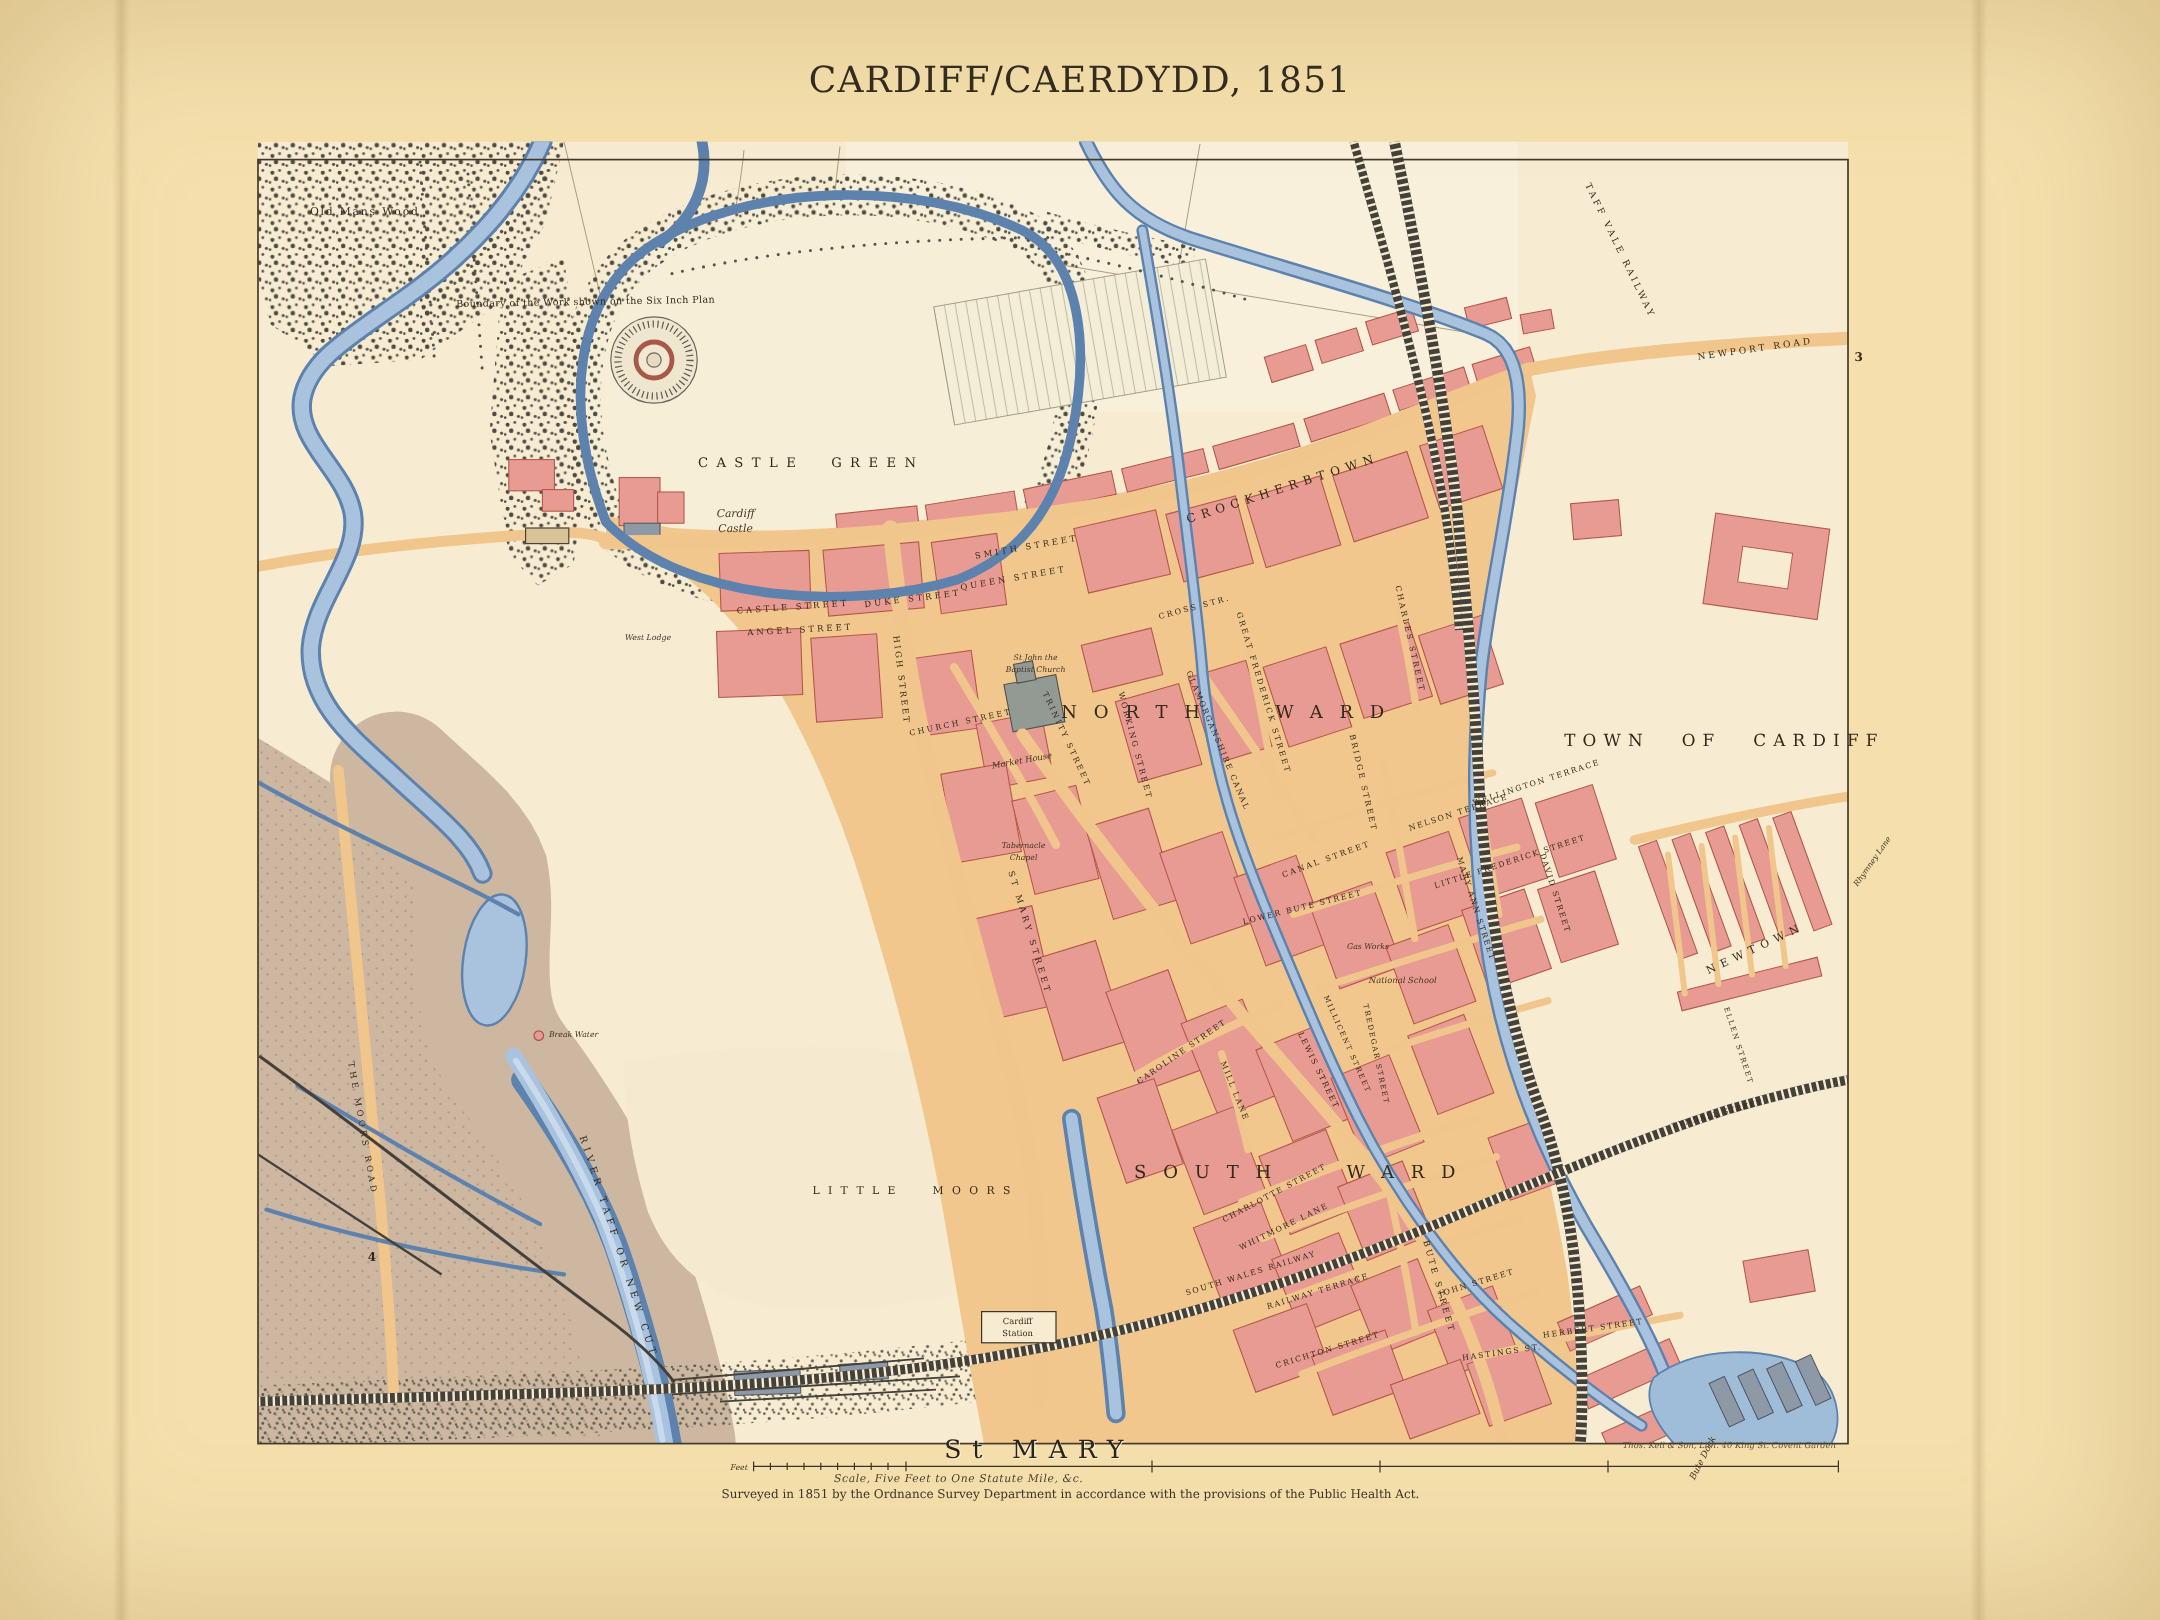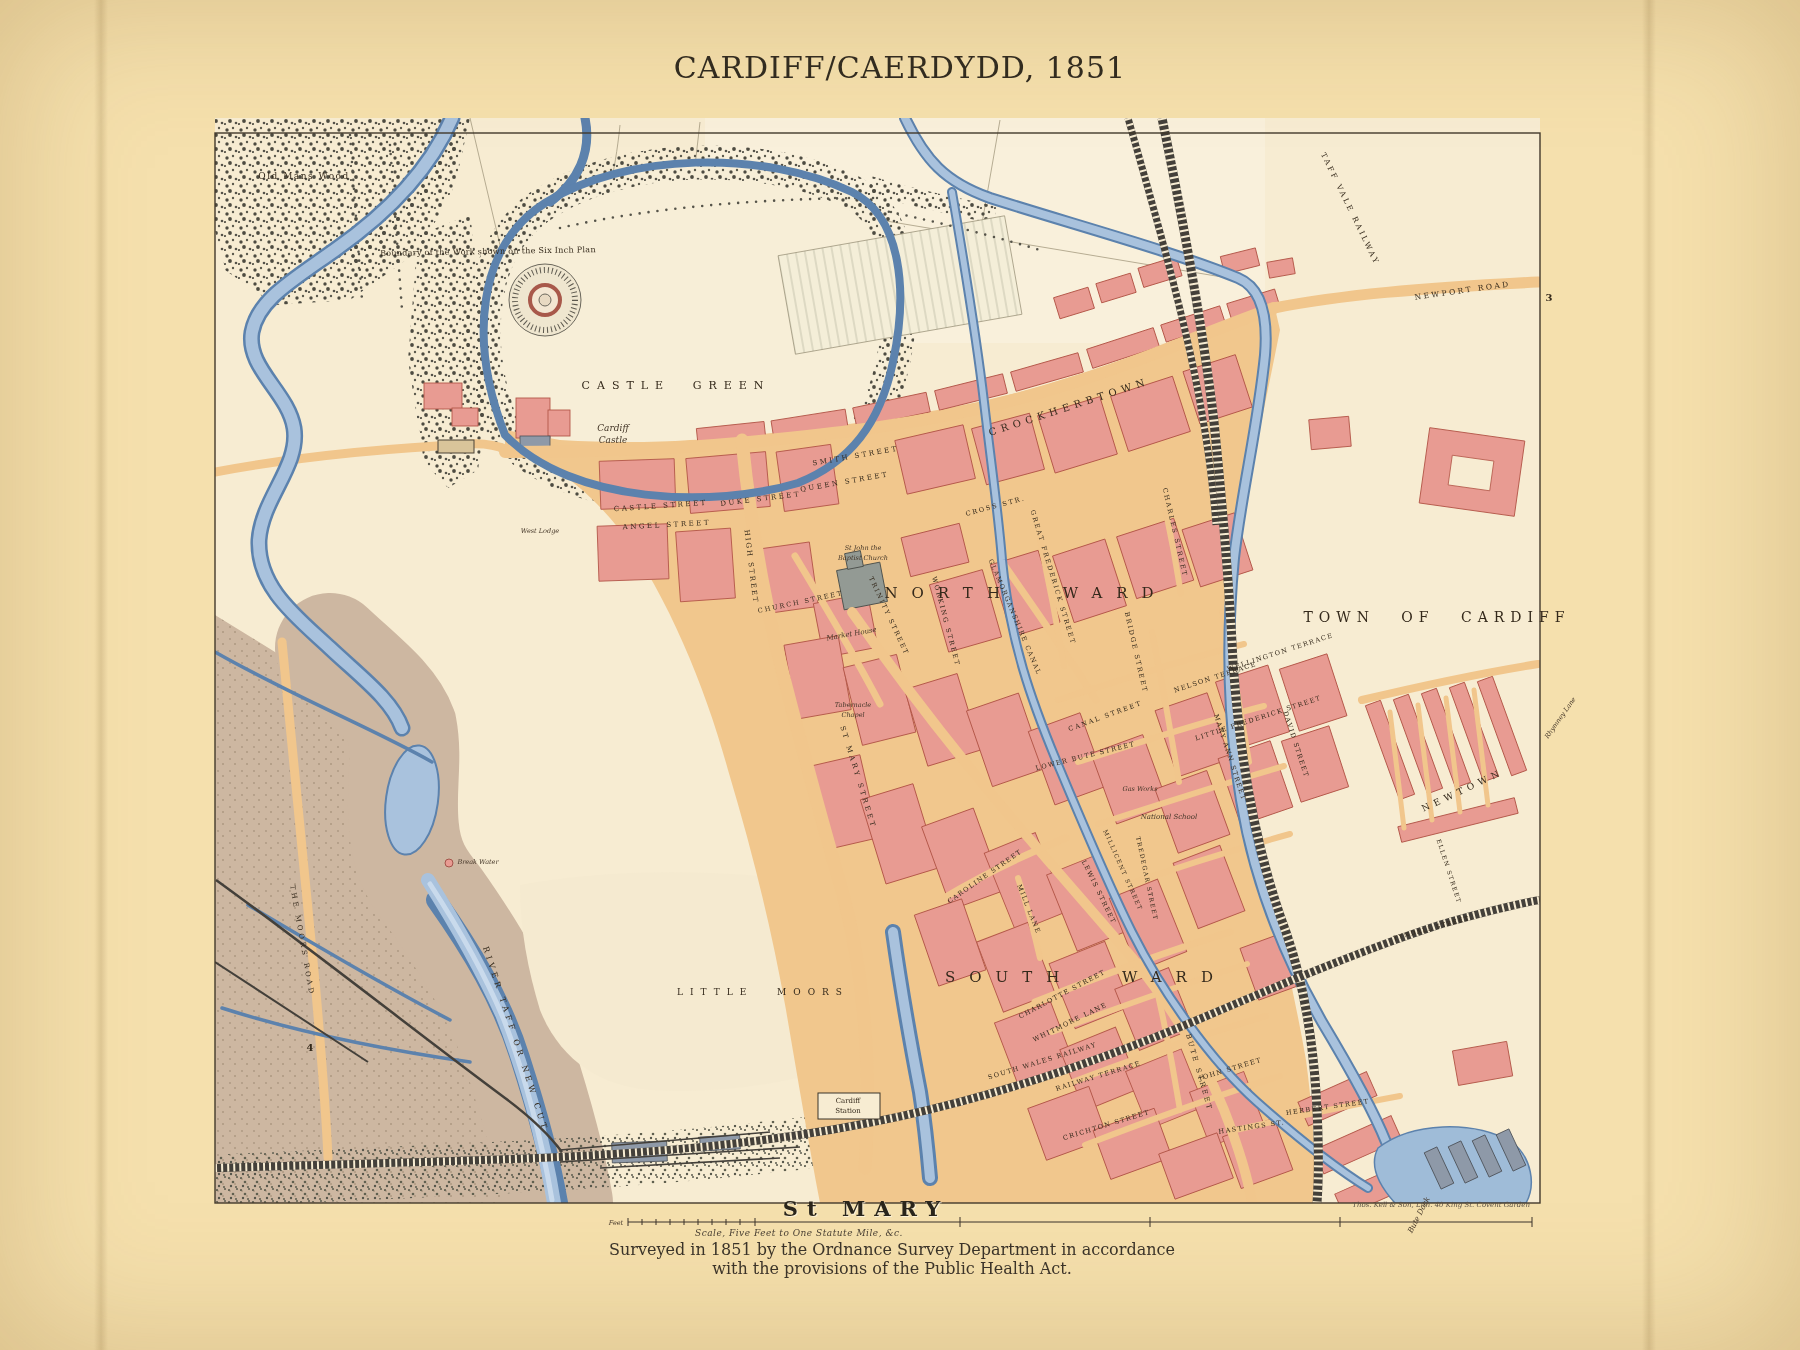--- a/index.html
+++ b/index.html
@@ -13,30 +13,30 @@
     box-shadow:inset 0 0 140px rgba(140,100,40,.28);
   }
   .fold{position:absolute; top:0; bottom:0; width:14px; pointer-events:none;
     background:linear-gradient(90deg,rgba(110,80,30,0),rgba(110,80,30,.16),rgba(110,80,30,0));}
   .map-title{
     position:absolute; top:50px; left:0; width:100%; text-align:center;
     font-size:30px; letter-spacing:1px; color:#2f2a20;
   }
   .parish-name{
     position:absolute; top:1196px; left:666px; width:400px; text-align:center;
-    font-size:21px; font-weight:bold; letter-spacing:9px; color:#2b261c;
+    font-size:21px; font-weight:normal; letter-spacing:9px; color:#2b261c;
     text-shadow:1px 1px 0 rgba(255,250,235,.7);
   }
   .scale-caption{
     position:absolute; top:1228px; left:695px; width:400px; text-align:left;
     font-size:9px; font-style:italic; color:#4a4034; letter-spacing:.5px;
   }
   .survey-note{
     position:absolute; top:1240px; left:592px; width:600px; text-align:center;
-    font-size:16px; color:#3a332a;
+    font-size:10px; color:#3a332a;
   }
   .litho-credit{
     position:absolute; top:1201px; left:1312px; width:218px; text-align:right;
     font-size:7px; font-style:italic; color:#5a5044;
   }
   svg{position:absolute; left:0; top:0;}
   .sheet{fill:var(--sheet_bg,#f7ecd2);}
   .blk{fill:var(--block_pink,#e89b92); stroke:var(--block_edge,#b4584a); stroke-width:.9;}
   .gray{fill:#8e99a8; stroke:#4c5158; stroke-width:.8;}
   .church{fill:#939a94; stroke:#4c514c; stroke-width:.9;}

